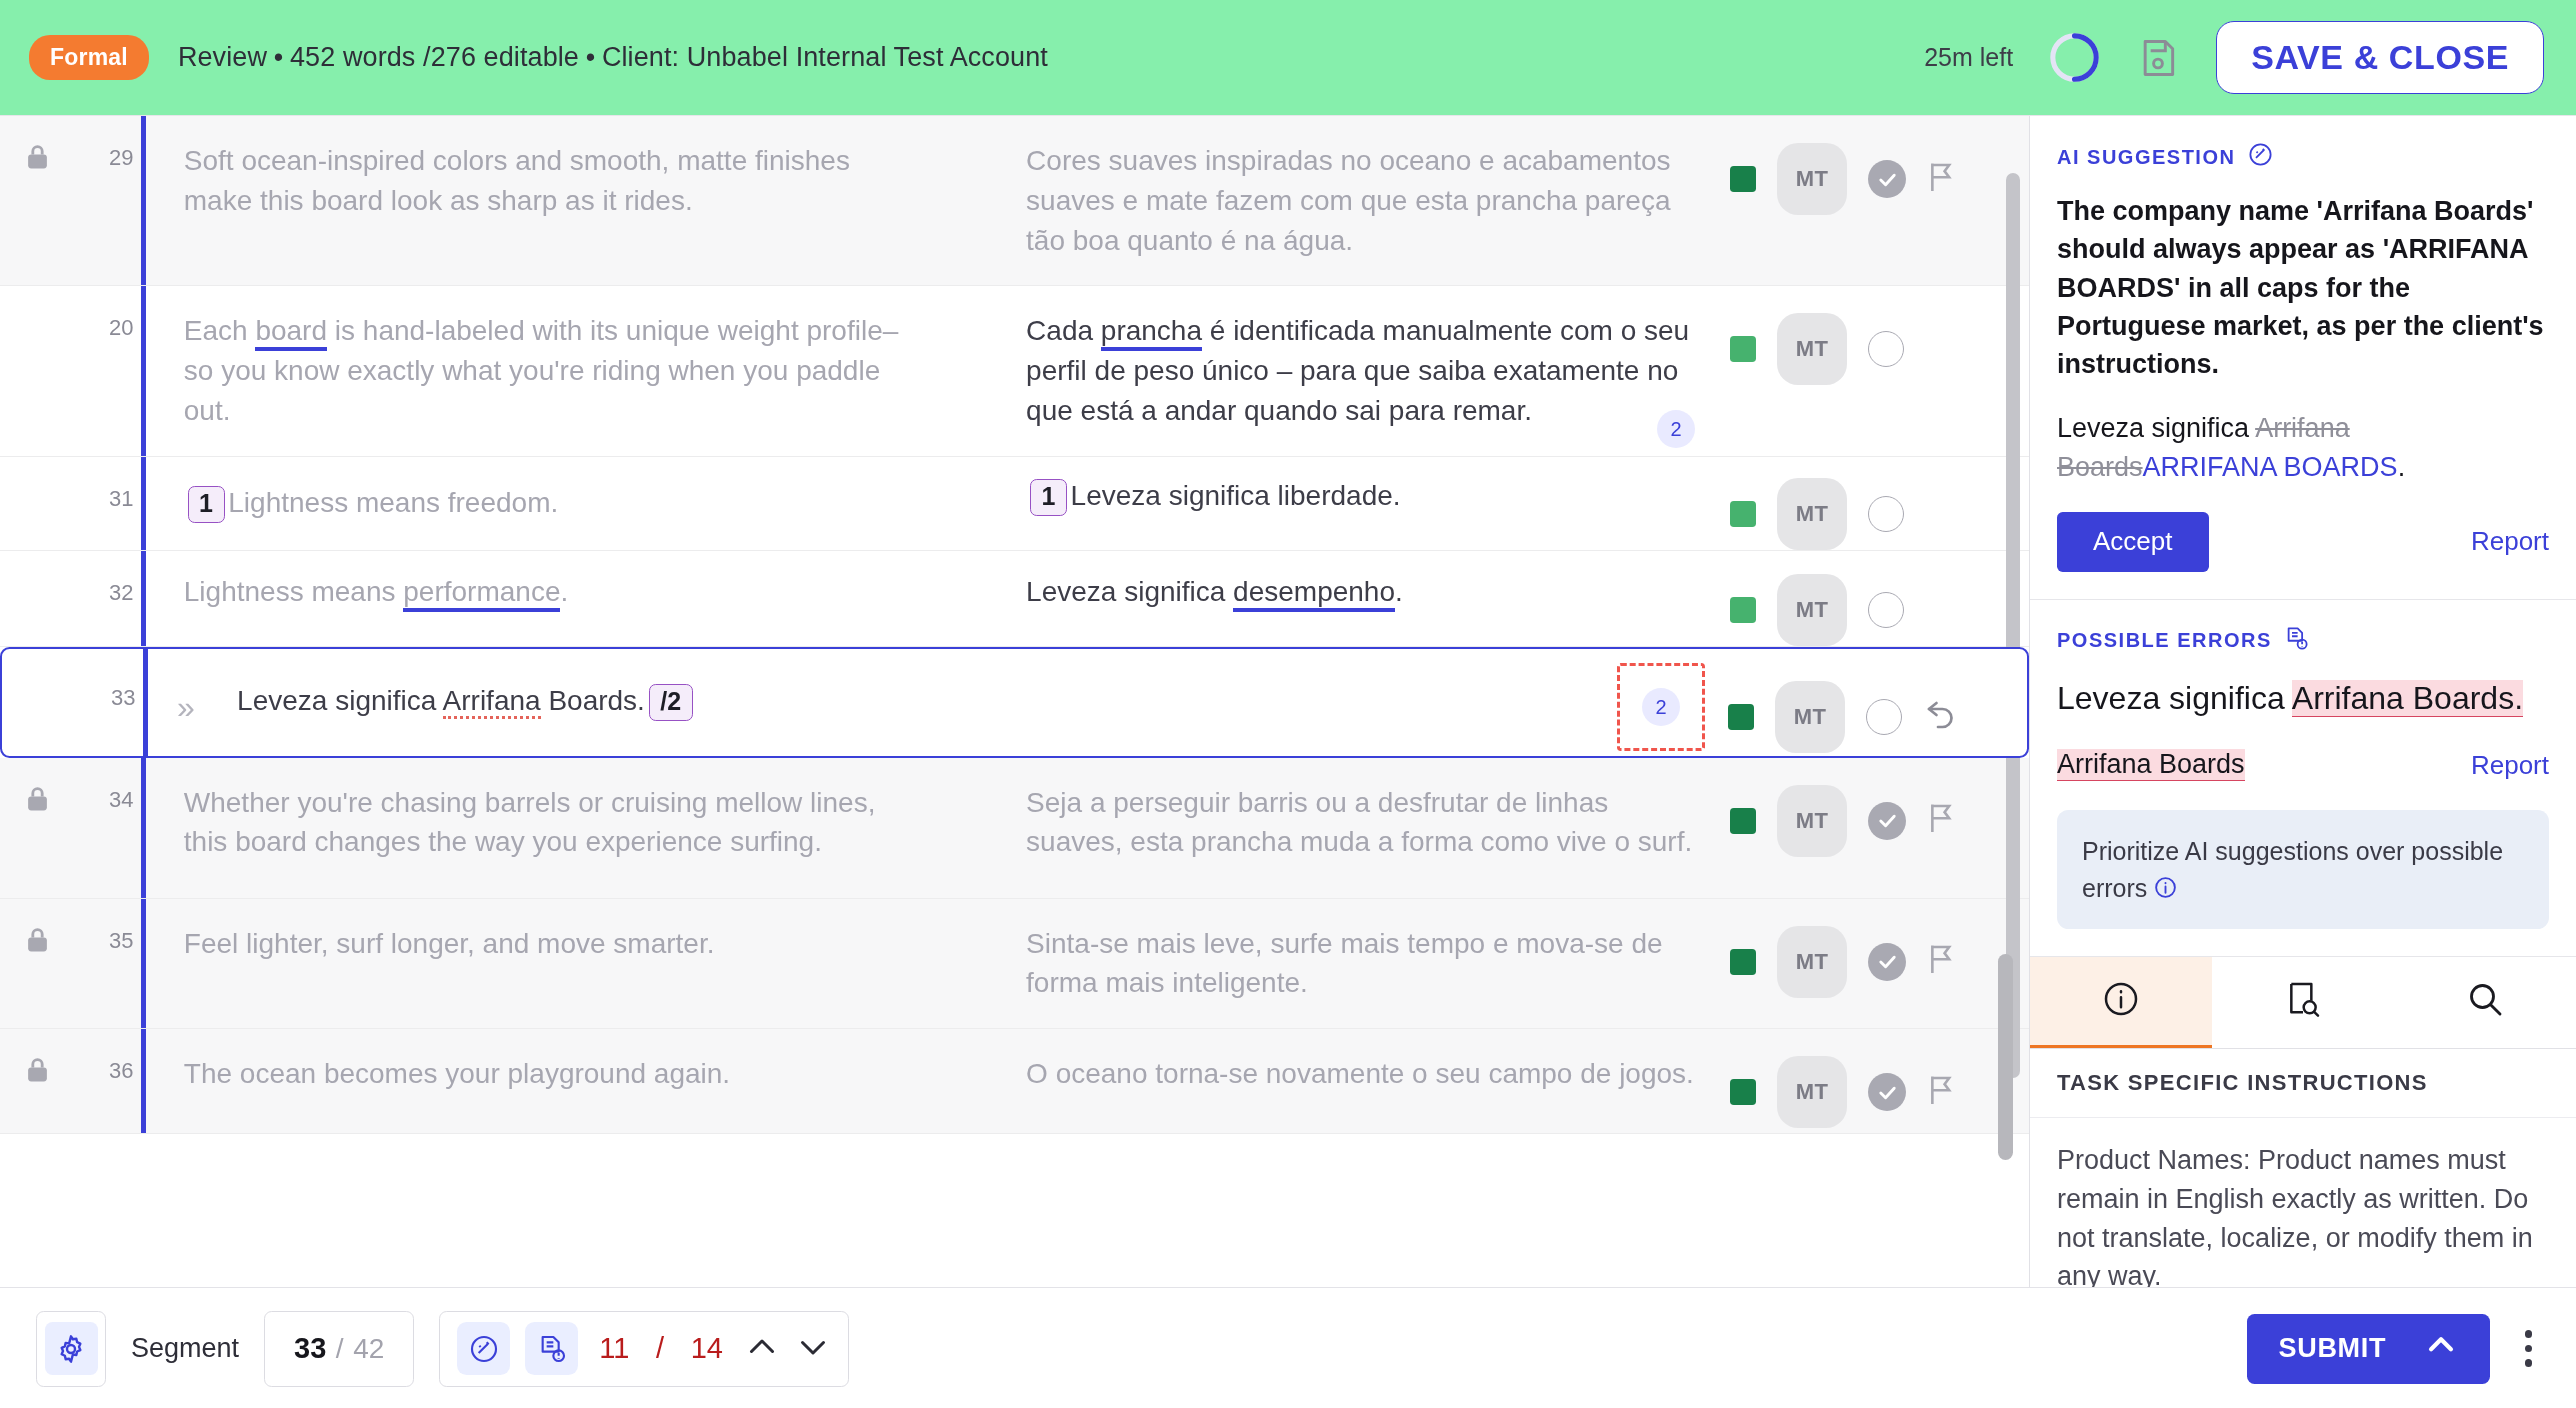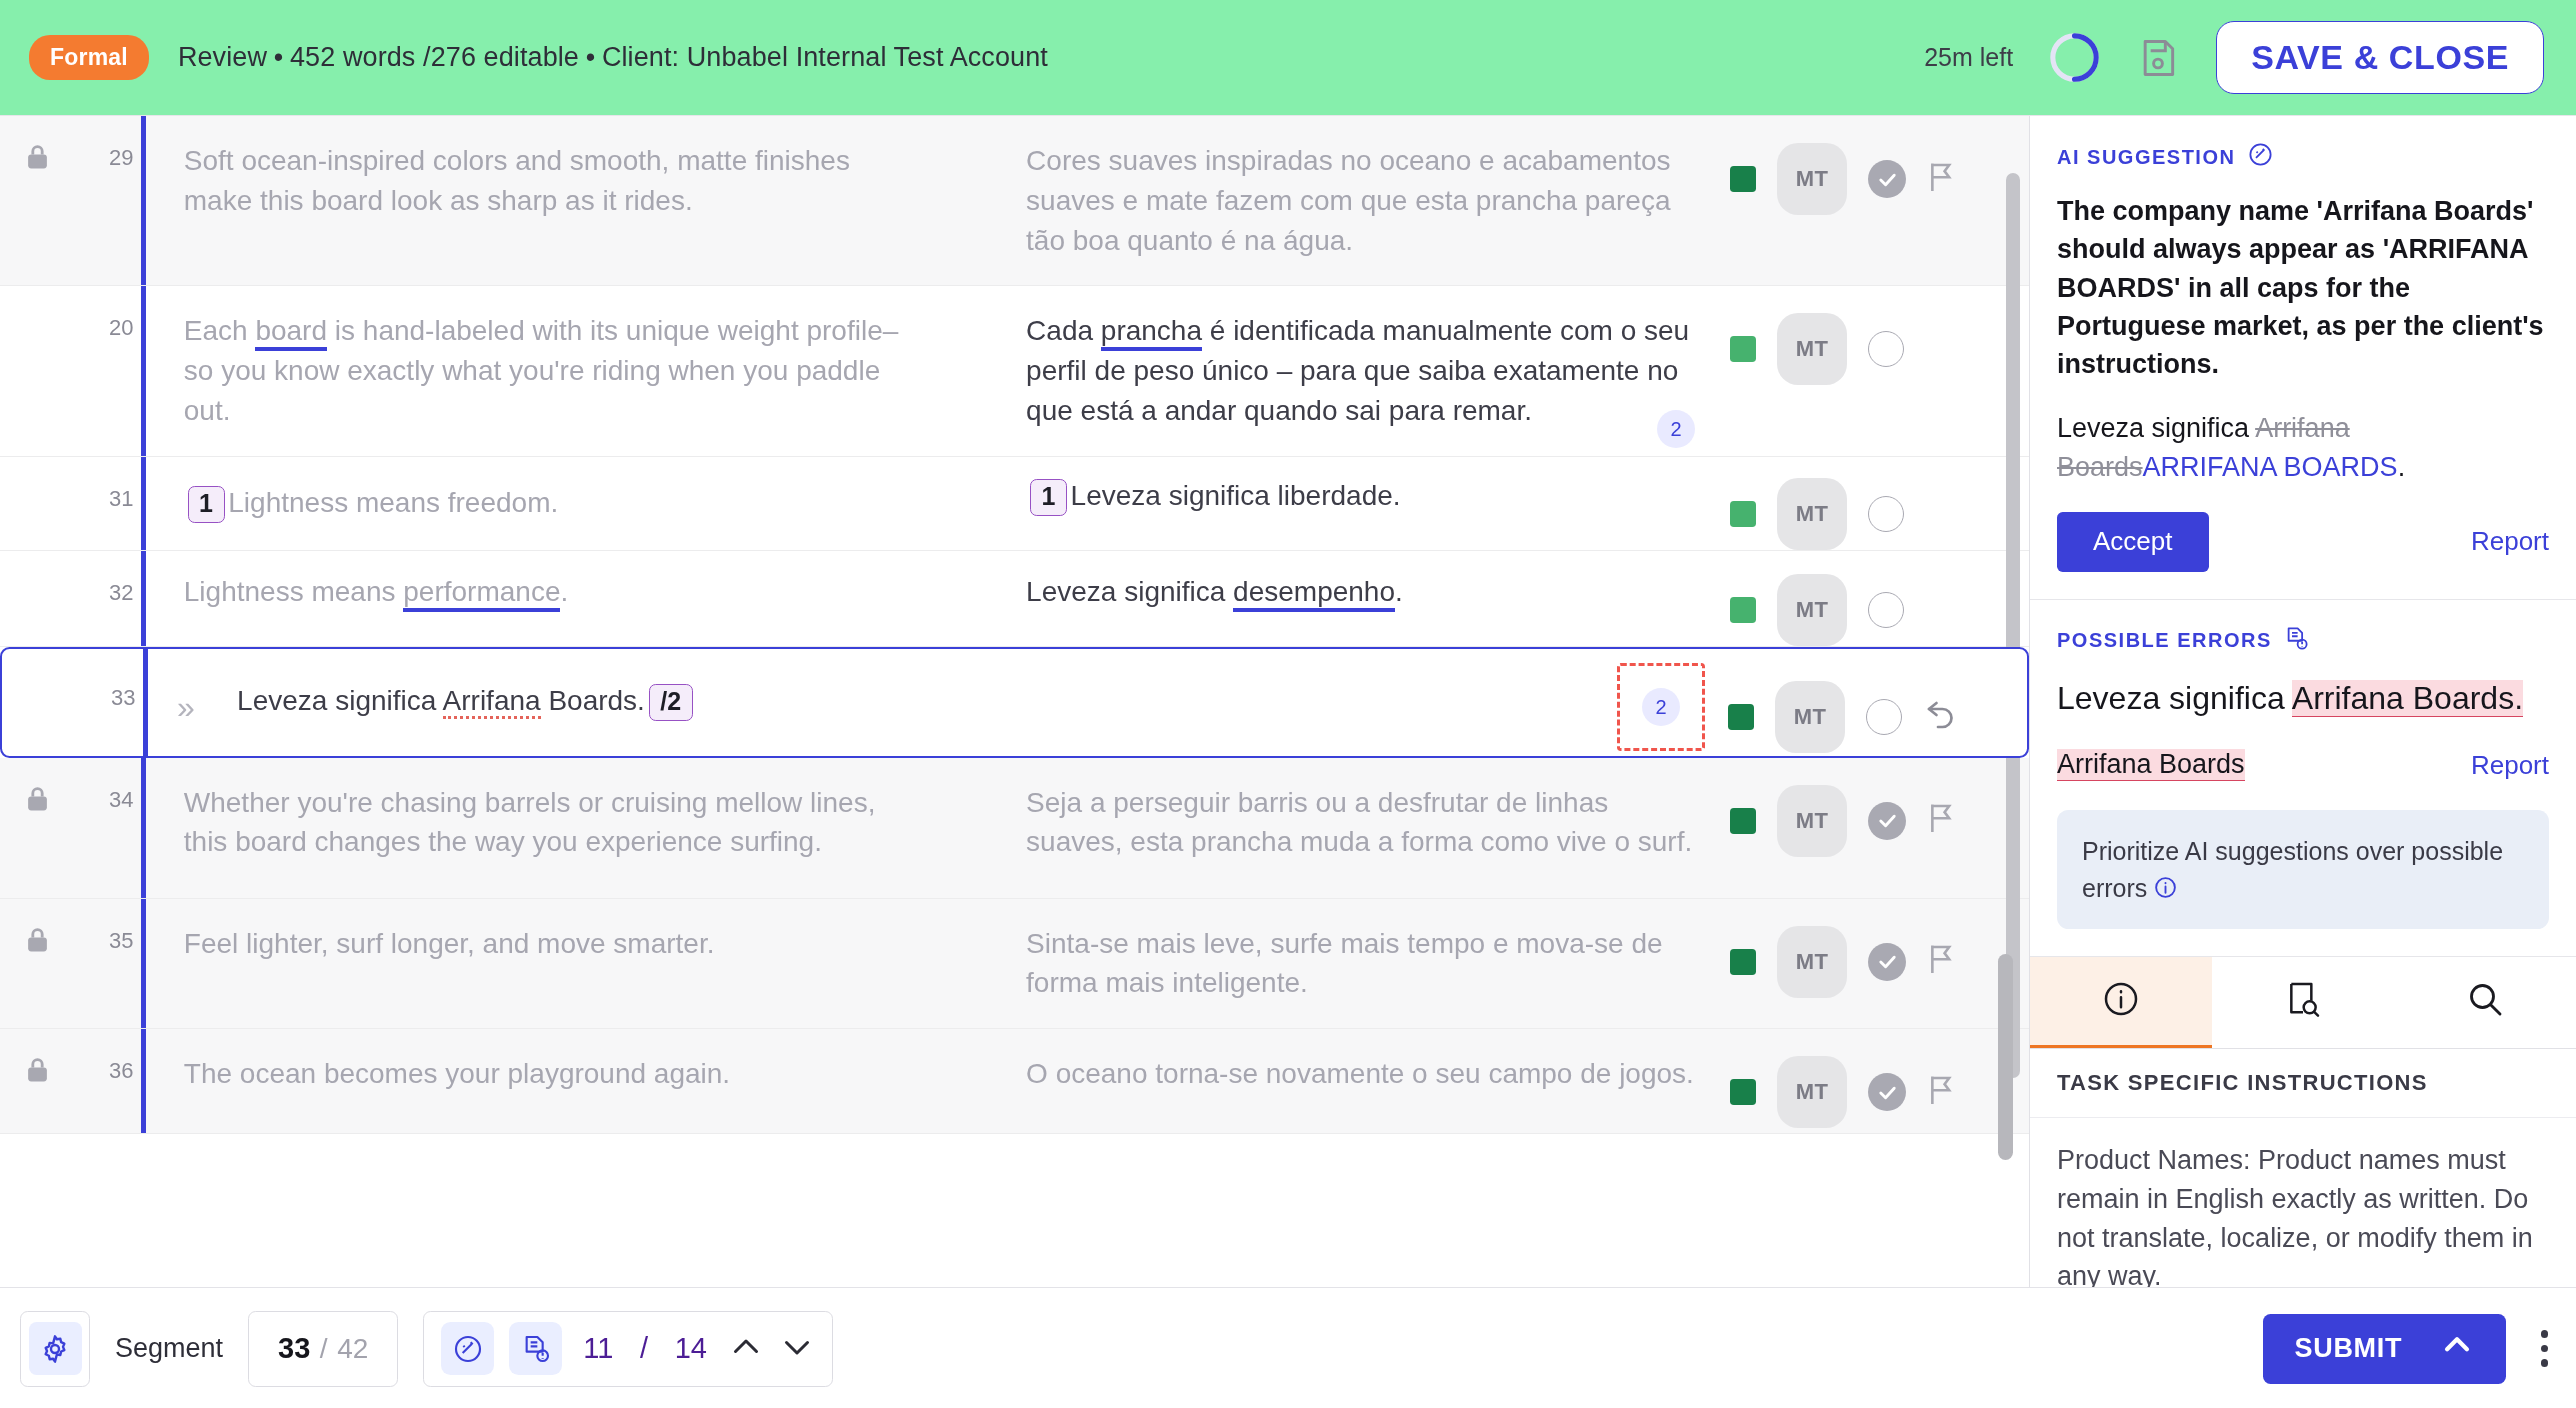--- a/index.html
+++ b/index.html
@@ -215,21 +215,21 @@
   }
   .tsi-body {
     padding: 23px 27px; font-size: 27px; line-height: 1.44; color: #4a4a56;
     overflow: hidden; flex: 1;
   }
 
   
   .footer {
     height: 122px; min-height: 122px;
     border-top: 1px solid #e3e3e8; background: #fff;
-    display: flex; align-items: center; padding: 0 20px;
+    display: flex; align-items: center; padding: 0 36px;
     gap: 25px;
   }
   .gear-box {
     width: 70px; height: 76px; border: 1px solid #dcdce2; border-radius: 7.6px;
     display: flex; align-items: center; justify-content: center; cursor: pointer;
   }
   .gear-inner { width: 53px; height: 53px; border-radius: 7.6px; background: #eaeeff;
      display:flex; align-items:center; justify-content:center;}
   .seg-label { font-size: 27px; color: #2e2e38; }
   .seg-box {
@@ -237,21 +237,21 @@
     display: flex; align-items: center; padding: 0 29px; gap: 9.5px; cursor: pointer;
   }
   .seg-cur { font-size: 29px; font-weight: 700; color: #16161c; }
   .seg-tot { font-size: 28px; color: #a3a3ad; }
   .nav-group {
     border: 1px solid #dcdce2; border-radius: 7.6px; height: 76px;
     display: flex; align-items: center; padding: 0 17px; gap: 15.2px;
   }
   .nav-icbox { width: 53px; height: 53px; border-radius: 9.5px; background: #eaeeff;
     display: flex; align-items: center; justify-content: center; cursor: pointer; }
-  .nav-count { font-size: 29px; color: #4c1d95; margin: 0 5.7px; }
+  .nav-count { font-size: 29px; color: #b91c1c; margin: 0 5.7px; }
   .chev { width: 36px; height: 36px; cursor: pointer; }
   .footer-right { margin-left: auto; display: flex; align-items: center; gap: 27px; }
   .submit-btn {
     background: #3B40D8; color: #fff; border: none; border-radius: 7.6px;
     height: 70px; display: flex; align-items: center; gap: 38px;
     padding: 0 32px; cursor: pointer;
     font-size: 27px; font-weight: 700; letter-spacing: 0.7px;
     font-family: "Liberation Sans", sans-serif;
   }
   .kebab { display: flex; flex-direction: column; gap: 6.7px; cursor: pointer; padding: 7.6px; }

